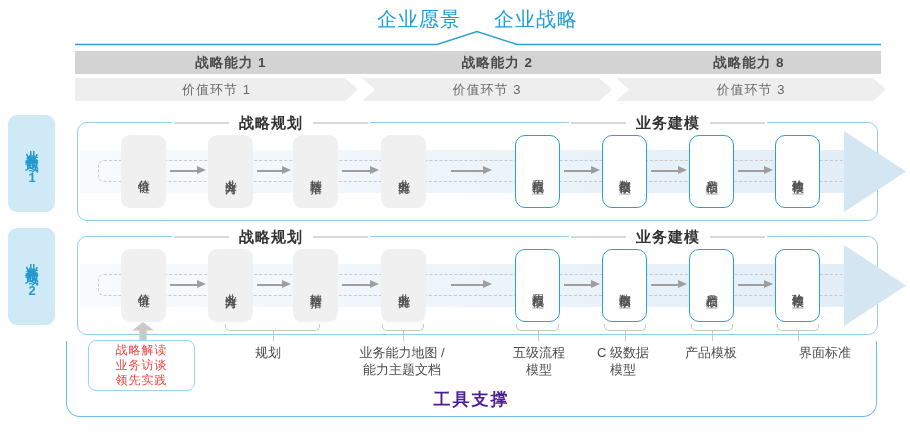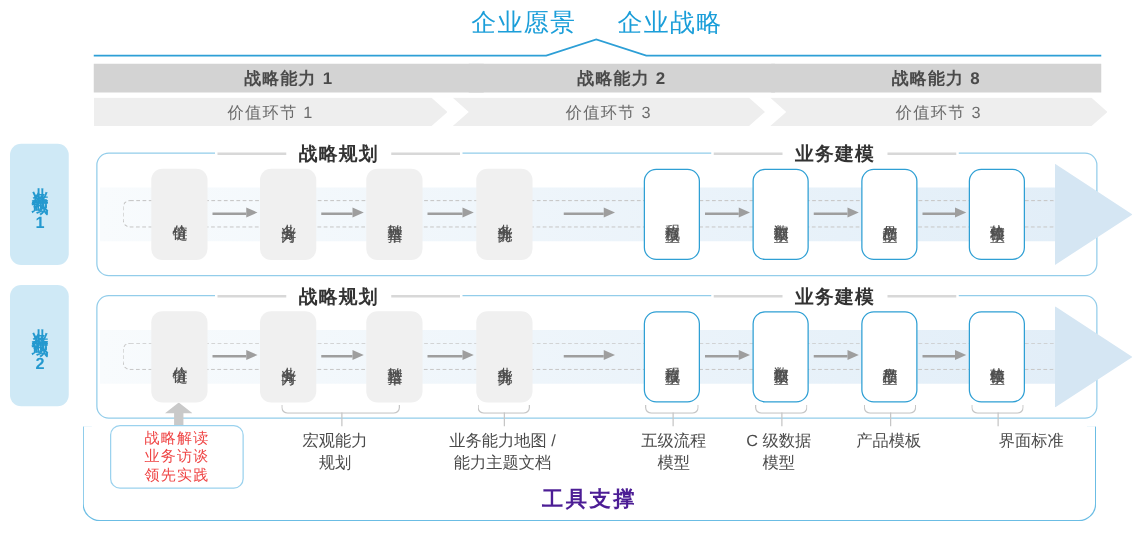--- a/index.html
+++ b/index.html
@@ -210,21 +210,20 @@
   </div>
 
   <div class="bracket bk-macro"></div>
   <div class="bracket bk-cap"></div>
   <div class="bracket bk-proc"></div>
   <div class="bracket bk-data"></div>
   <div class="bracket bk-prod"></div>
   <div class="bracket bk-ui"></div>
 
   <div class="ann ann-macro">
-    <div>宏观能力</div>
     <div>规划</div>
   </div>
   <div class="ann ann-cap">
     <div>业务能力地图 /</div>
     <div>能力主题文档</div>
   </div>
   <div class="ann ann-proc">
     <div>五级流程</div>
     <div>模型</div>
   </div>

